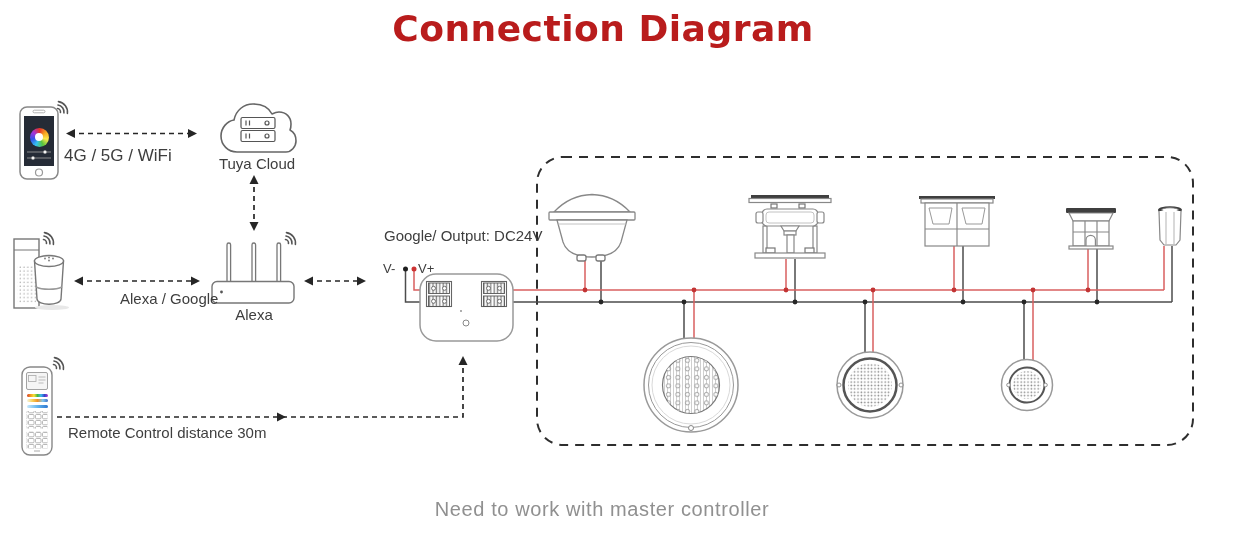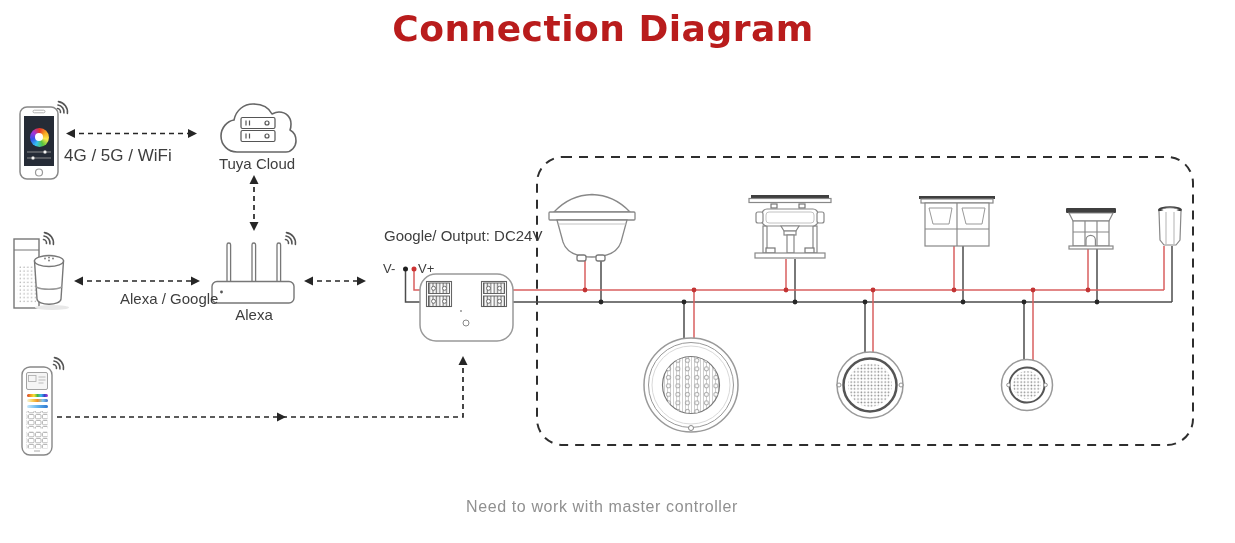--- a/index.html
+++ b/index.html
@@ -7,21 +7,21 @@
     position:relative;width:1235px;height:543px;background:#ffffff;overflow:hidden;
     font-family:"Liberation Sans",sans-serif;color:#3e3e3e;
   }
   .title{
     position:absolute;left:0;top:8px;width:1206px;text-align:center;
     font-family:"DejaVu Sans","Liberation Sans",sans-serif;
     font-size:36px;font-weight:700;letter-spacing:.5px;color:#b91c1c;
   }
   .footer{
     position:absolute;left:0;top:498px;width:1204px;text-align:center;
-    font-size:16px;letter-spacing:.6px;color:#909090;
+    font-size:20px;letter-spacing:.6px;color:#909090;
   }
   .lbl{position:absolute;white-space:nowrap;font-size:15px;color:#3e3e3e;}
   .lbl.small{font-size:13px;}
   .lbl.center{text-align:center;}
   svg.diagram{position:absolute;left:0;top:0;}
   .color-wheel{
     position:absolute;left:29.5px;top:127.5px;width:19px;height:19px;border-radius:50%;
     background:conic-gradient(#e5332a,#f7a721,#ffe94d,#58c33b,#35c5f0,#3350e8,#a433d9,#e5332a);
   }
   .color-wheel::after{
@@ -321,15 +321,16 @@
   <div class="rc-bar b2"></div>
   <div class="rc-bar b3"></div>
 
   <div class="lbl" style="left:64px;top:146px;font-size:17px;">4G / 5G / WiFi</div>
   <div class="lbl center" style="left:213px;top:155px;width:88px;">Tuya Cloud</div>
   <div class="lbl" style="left:97px;top:290px;margin-left:23px;">Alexa / Google</div>
   <div class="lbl center" style="left:212px;top:306px;width:84px;">Alexa</div>
   <div class="lbl" style="left:384px;top:227px;">Google/ Output: DC24V</div>
   <div class="lbl small" style="left:383px;top:261px;">V-</div>
   <div class="lbl small" style="left:418px;top:261px;">V+</div>
+  <div class="lbl" style="left:68px;top:424px;">Remote Control distance 30m</div>
 
   <div class="footer">Need to work with master controller</div>
 </div>
 
 </body></html>

